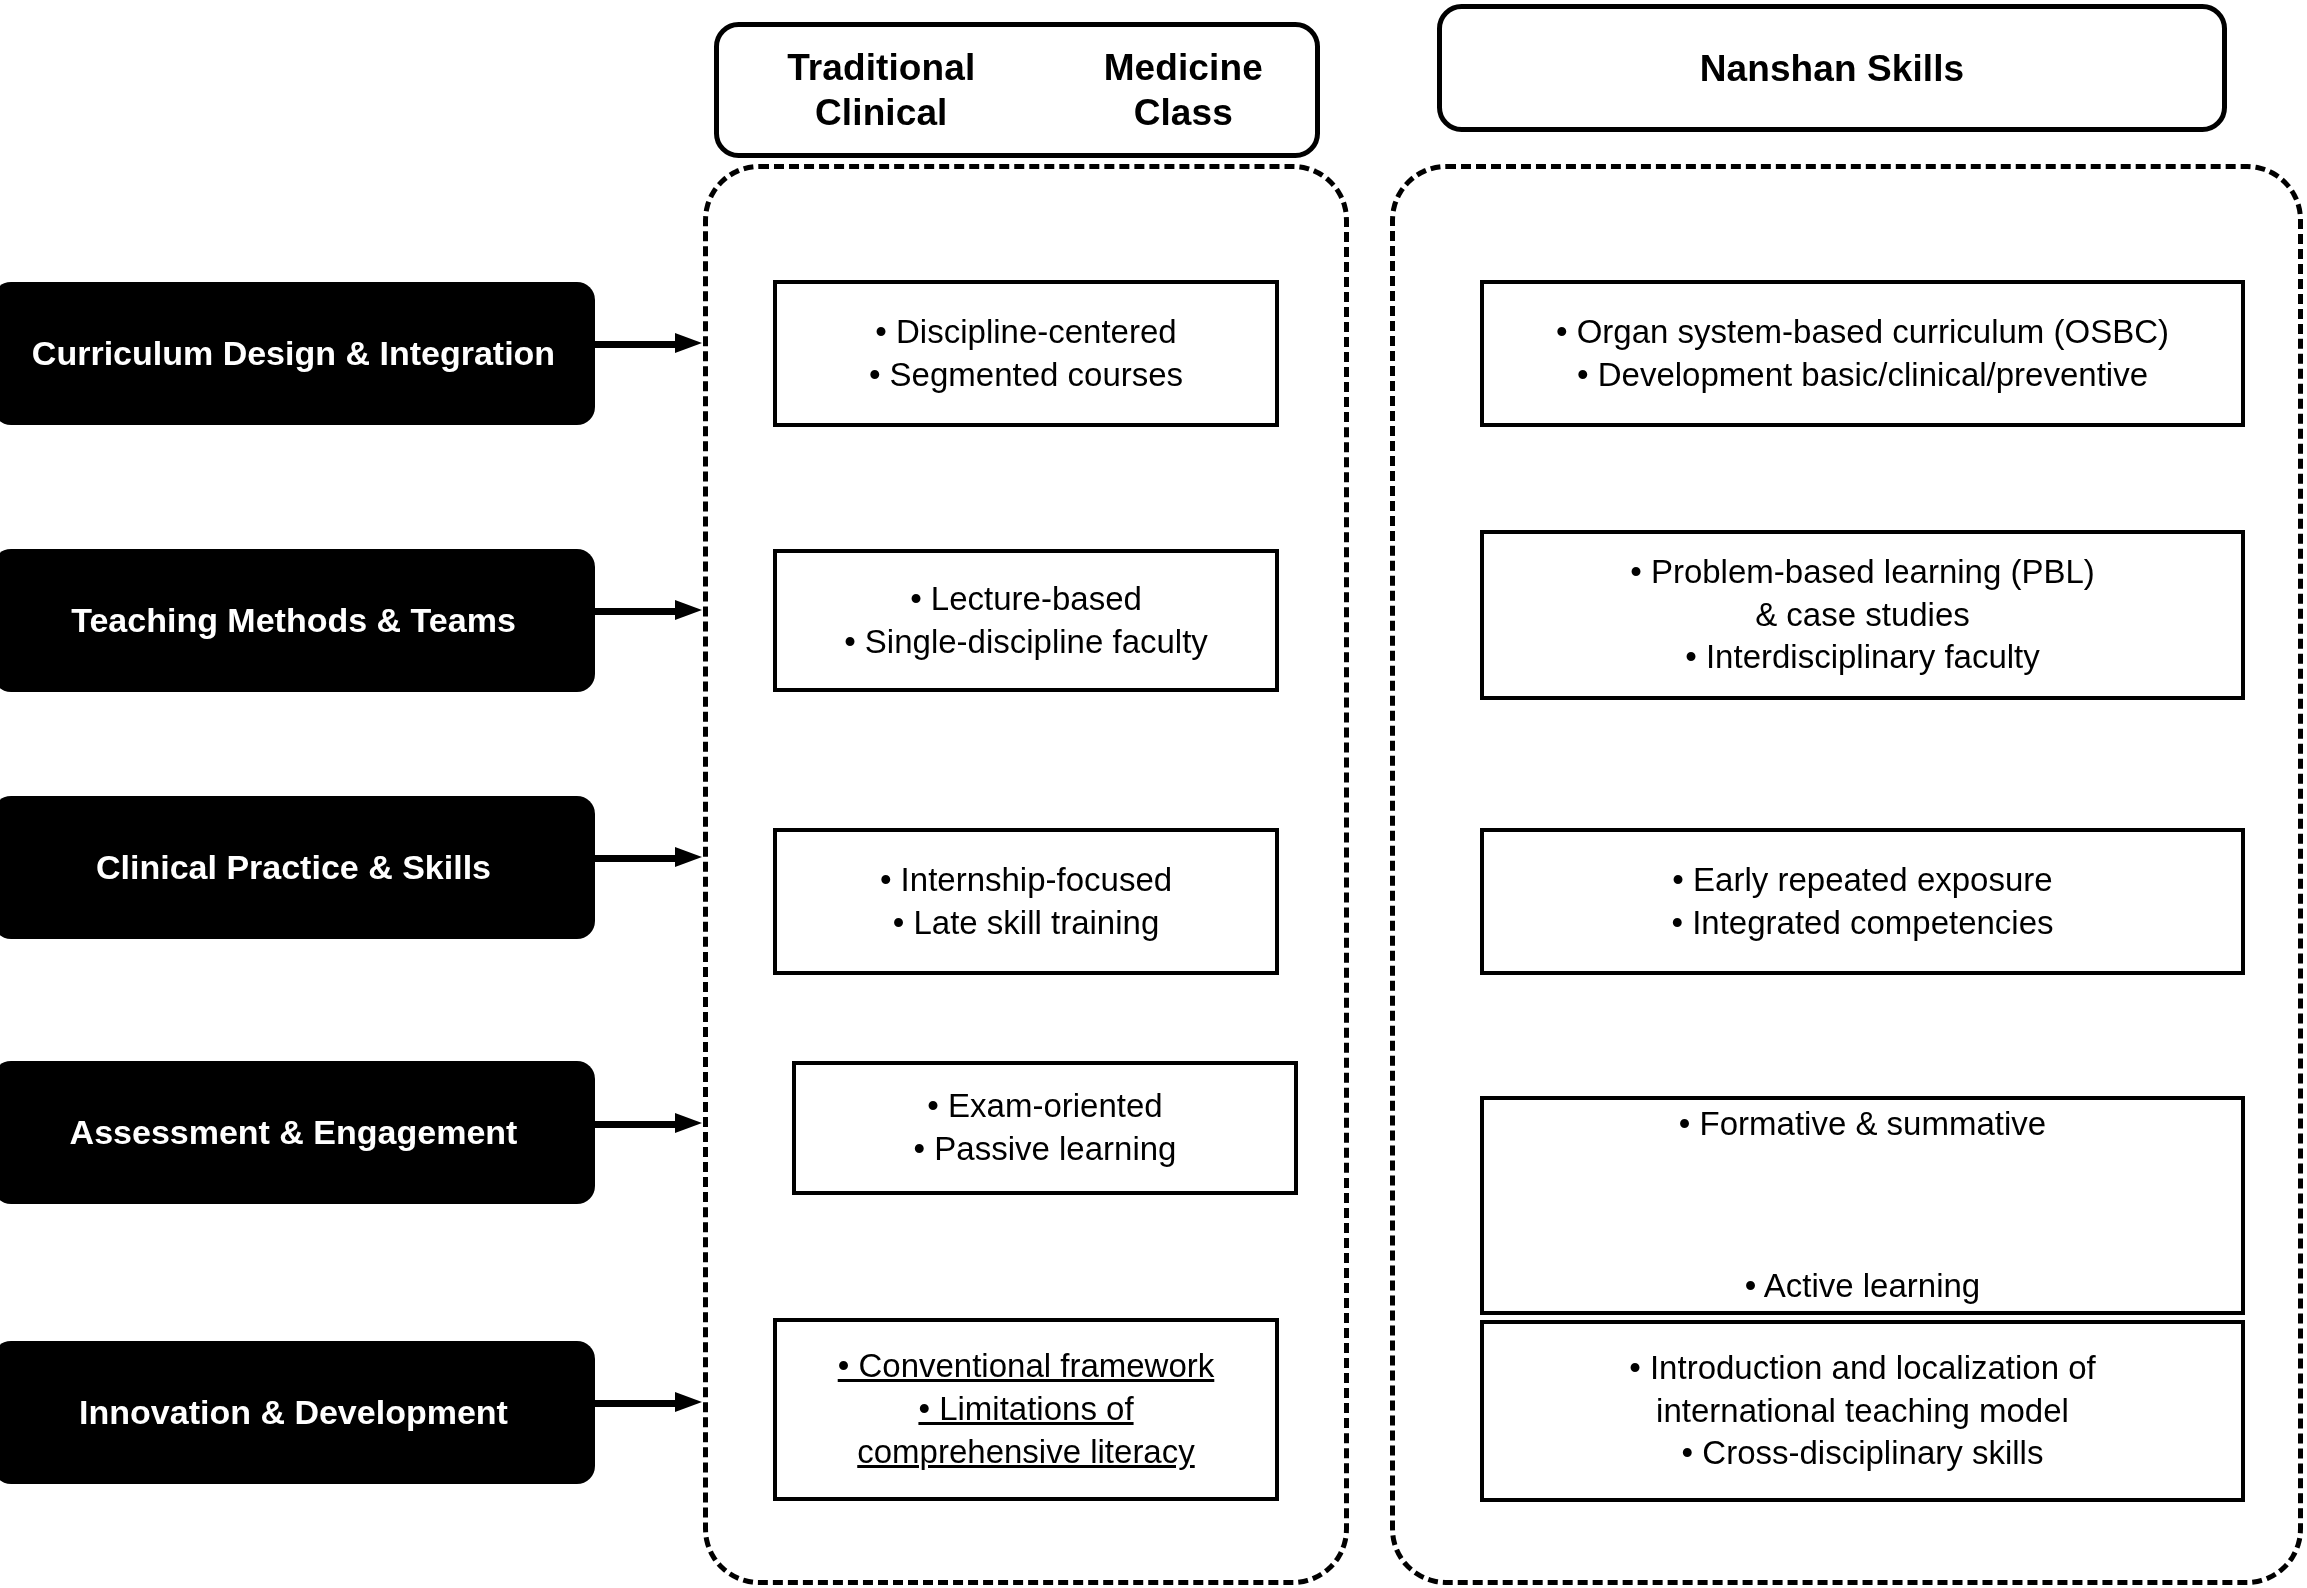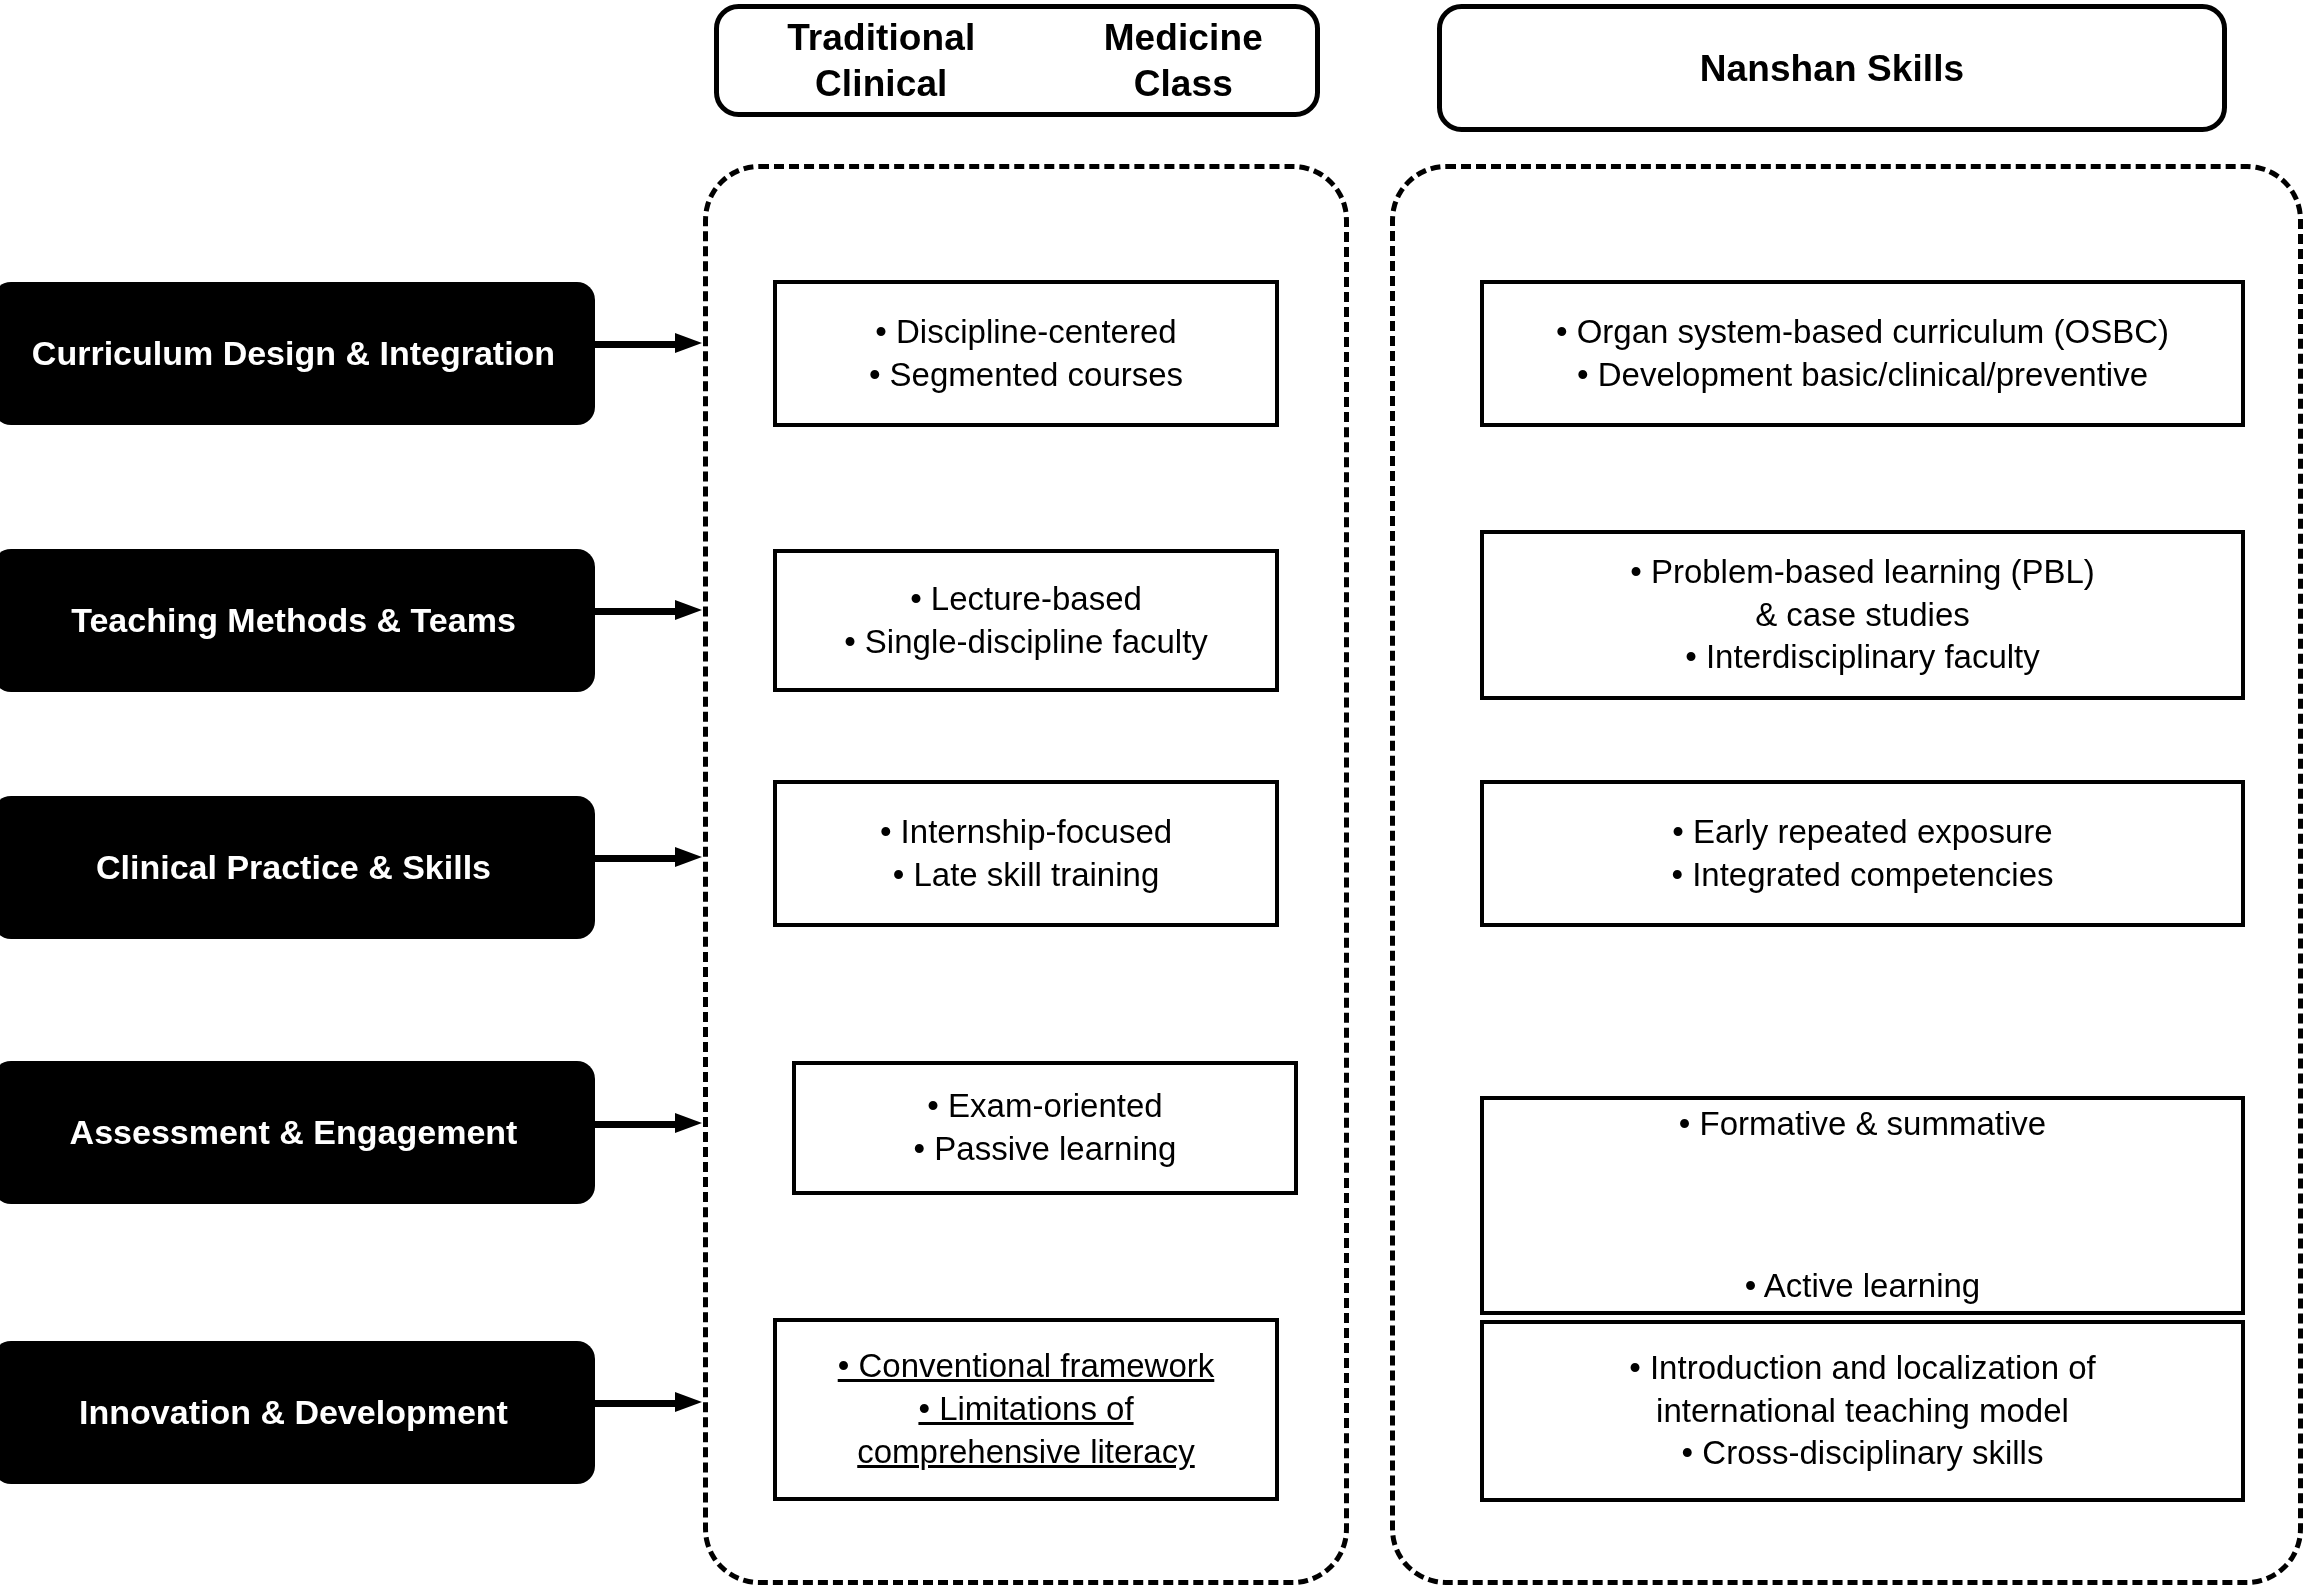--- a/index.html
+++ b/index.html
@@ -30,23 +30,23 @@
     align-items: center;
     justify-content: center;
     text-align: center;
     font-weight: bold;
     font-size: 37px;
     line-height: 1.22;
     letter-spacing: 0.1px;
   }
   #header-traditional {
     left: 714px;
-    top: 4px;
+    top: 22px;
     width: 606px;
-    height: 113px;
+    height: 136px;
     gap: 8px;
   }
   #header-nanshan {
     left: 1437px;
     top: 4.3px;
     width: 790px;
     height: 128px;
   }
 
   
@@ -134,21 +134,21 @@
 
   
   .row1 { top: 282px;  height: 143px; }
   .row2 { top: 549px; height: 143px; }
   .row3 { top: 796px; height: 143px; }
   .row4 { top: 1061px; height: 143px; }
   .row5 { top: 1341px; height: 143px; }
 
   .r1box { top: 280px;  height: 147px; }
   .r2box { top: 530px;  height: 170px; }
-  .r3box { top: 780px; height: 147px; }
+  .r3box { top: 828px; height: 147px; }
   .r4box { top: 1096px; height: 219px; justify-content: space-between; }
   .r5box { top: 1320px; height: 182px; }
 
   .r2box-trad { top: 549px; height: 143px; }
   .r4box-trad { top: 1061px; height: 134px; margin-left: 19px; }
   .r5box-trad { top: 1318px; height: 183px; text-decoration: underline; }
 
   .arr1 { top: 333px;  }
   .arr2 { top: 600px; }
   .arr3 { top: 847px; }

